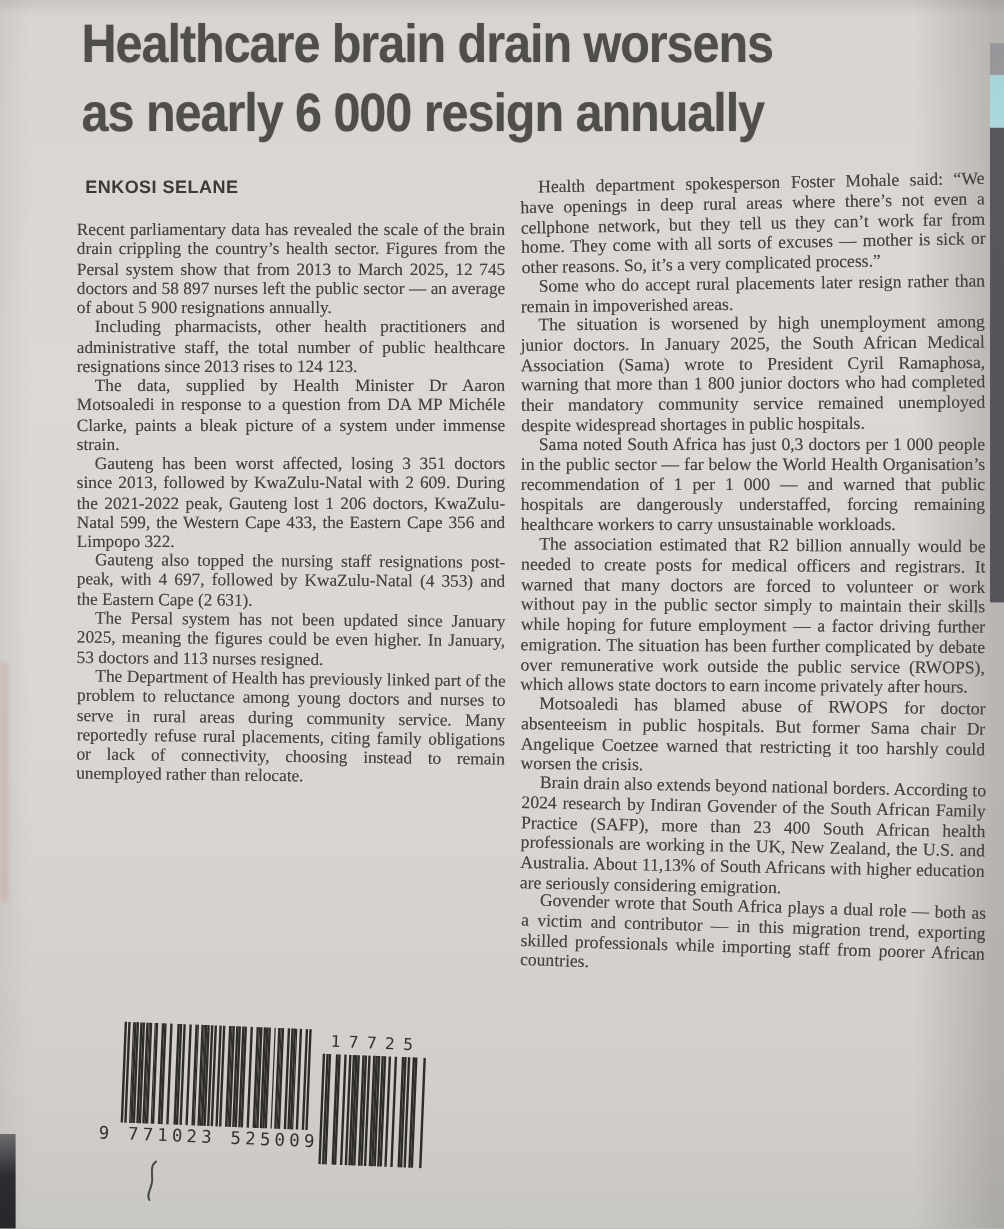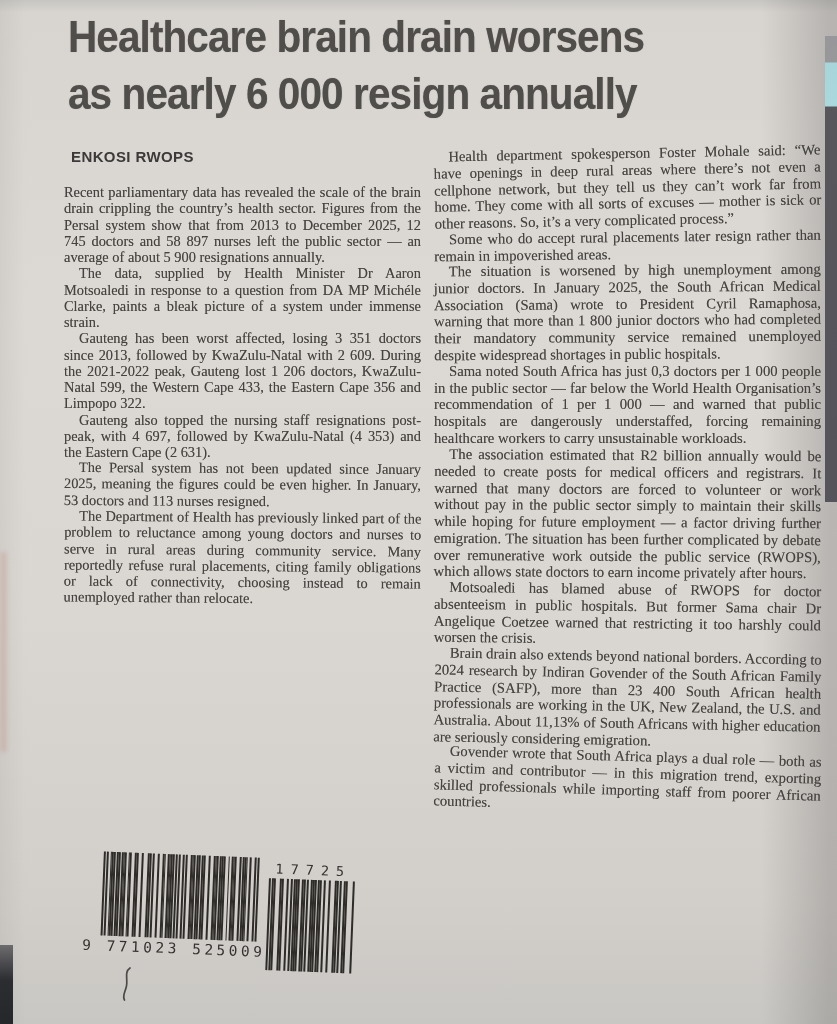--- a/index.html
+++ b/index.html
@@ -70,24 +70,25 @@
 </head>
 <body>
 
 <div class="page">
 
   <h1 class="headline">
     <div>Healthcare brain drain worsens</div>
     <div>as nearly 6 000 resign annually</div>
   </h1>
 
-  <div class="byline">ENKOSI RWOPS</div>
+  <div class="byline">ENKOSI SELANE</div>
 
   <div class="col col-left">
-    <p>Recent parliamentary data has revealed the scale of the brain drain crippling the country’s health sector. Figures from the Persal system show that from 2013 to December 2025, 12 745 doctors and 58 897 nurses left the public sector — an average of about 5 900 resignations annually.</p>
+    <p>Recent parliamentary data has revealed the scale of the brain drain crippling the country’s health sector. Figures from the Persal system show that from 2013 to March 2025, 12 745 doctors and 58 897 nurses left the public sector — an average of about 5 900 resignations annually.</p>
+    <p>Including pharmacists, other health practitioners and administrative staff, the total number of public healthcare resignations since 2013 rises to 124 123.</p>
     <p>The data, supplied by Health Minister Dr Aaron Motsoaledi in response to a question from DA MP Michéle Clarke, paints a bleak picture of a system under immense strain.</p>
     <p>Gauteng has been worst affected, losing 3 351 doctors since 2013, followed by KwaZulu-Natal with 2 609. During the 2021-2022 peak, Gauteng lost 1 206 doctors, KwaZulu-Natal 599, the Western Cape 433, the Eastern Cape 356 and Limpopo 322.</p>
     <p>Gauteng also topped the nursing staff resignations post-peak, with 4 697, followed by KwaZulu-Natal (4 353) and the Eastern Cape (2 631).</p>
     <p>The Persal system has not been updated since January 2025, meaning the figures could be even higher. In January, 53 doctors and 113 nurses resigned.</p>
     <p>The Department of Health has previously linked part of the problem to reluctance among young doctors and nurses to serve in rural areas during community service. Many reportedly refuse rural placements, citing family obligations or lack of connectivity, choosing instead to remain unemployed rather than relocate.</p>
   </div>
 
   <div class="col col-right">
     <p>Health department spokesperson Foster Mohale said: “We have openings in deep rural areas where there’s not even a cellphone network, but they tell us they can’t work far from home. They come with all sorts of excuses — mother is sick or other reasons. So, it’s a very complicated process.”</p>
     <p>Some who do accept rural placements later resign rather than remain in impoverished areas.</p>

